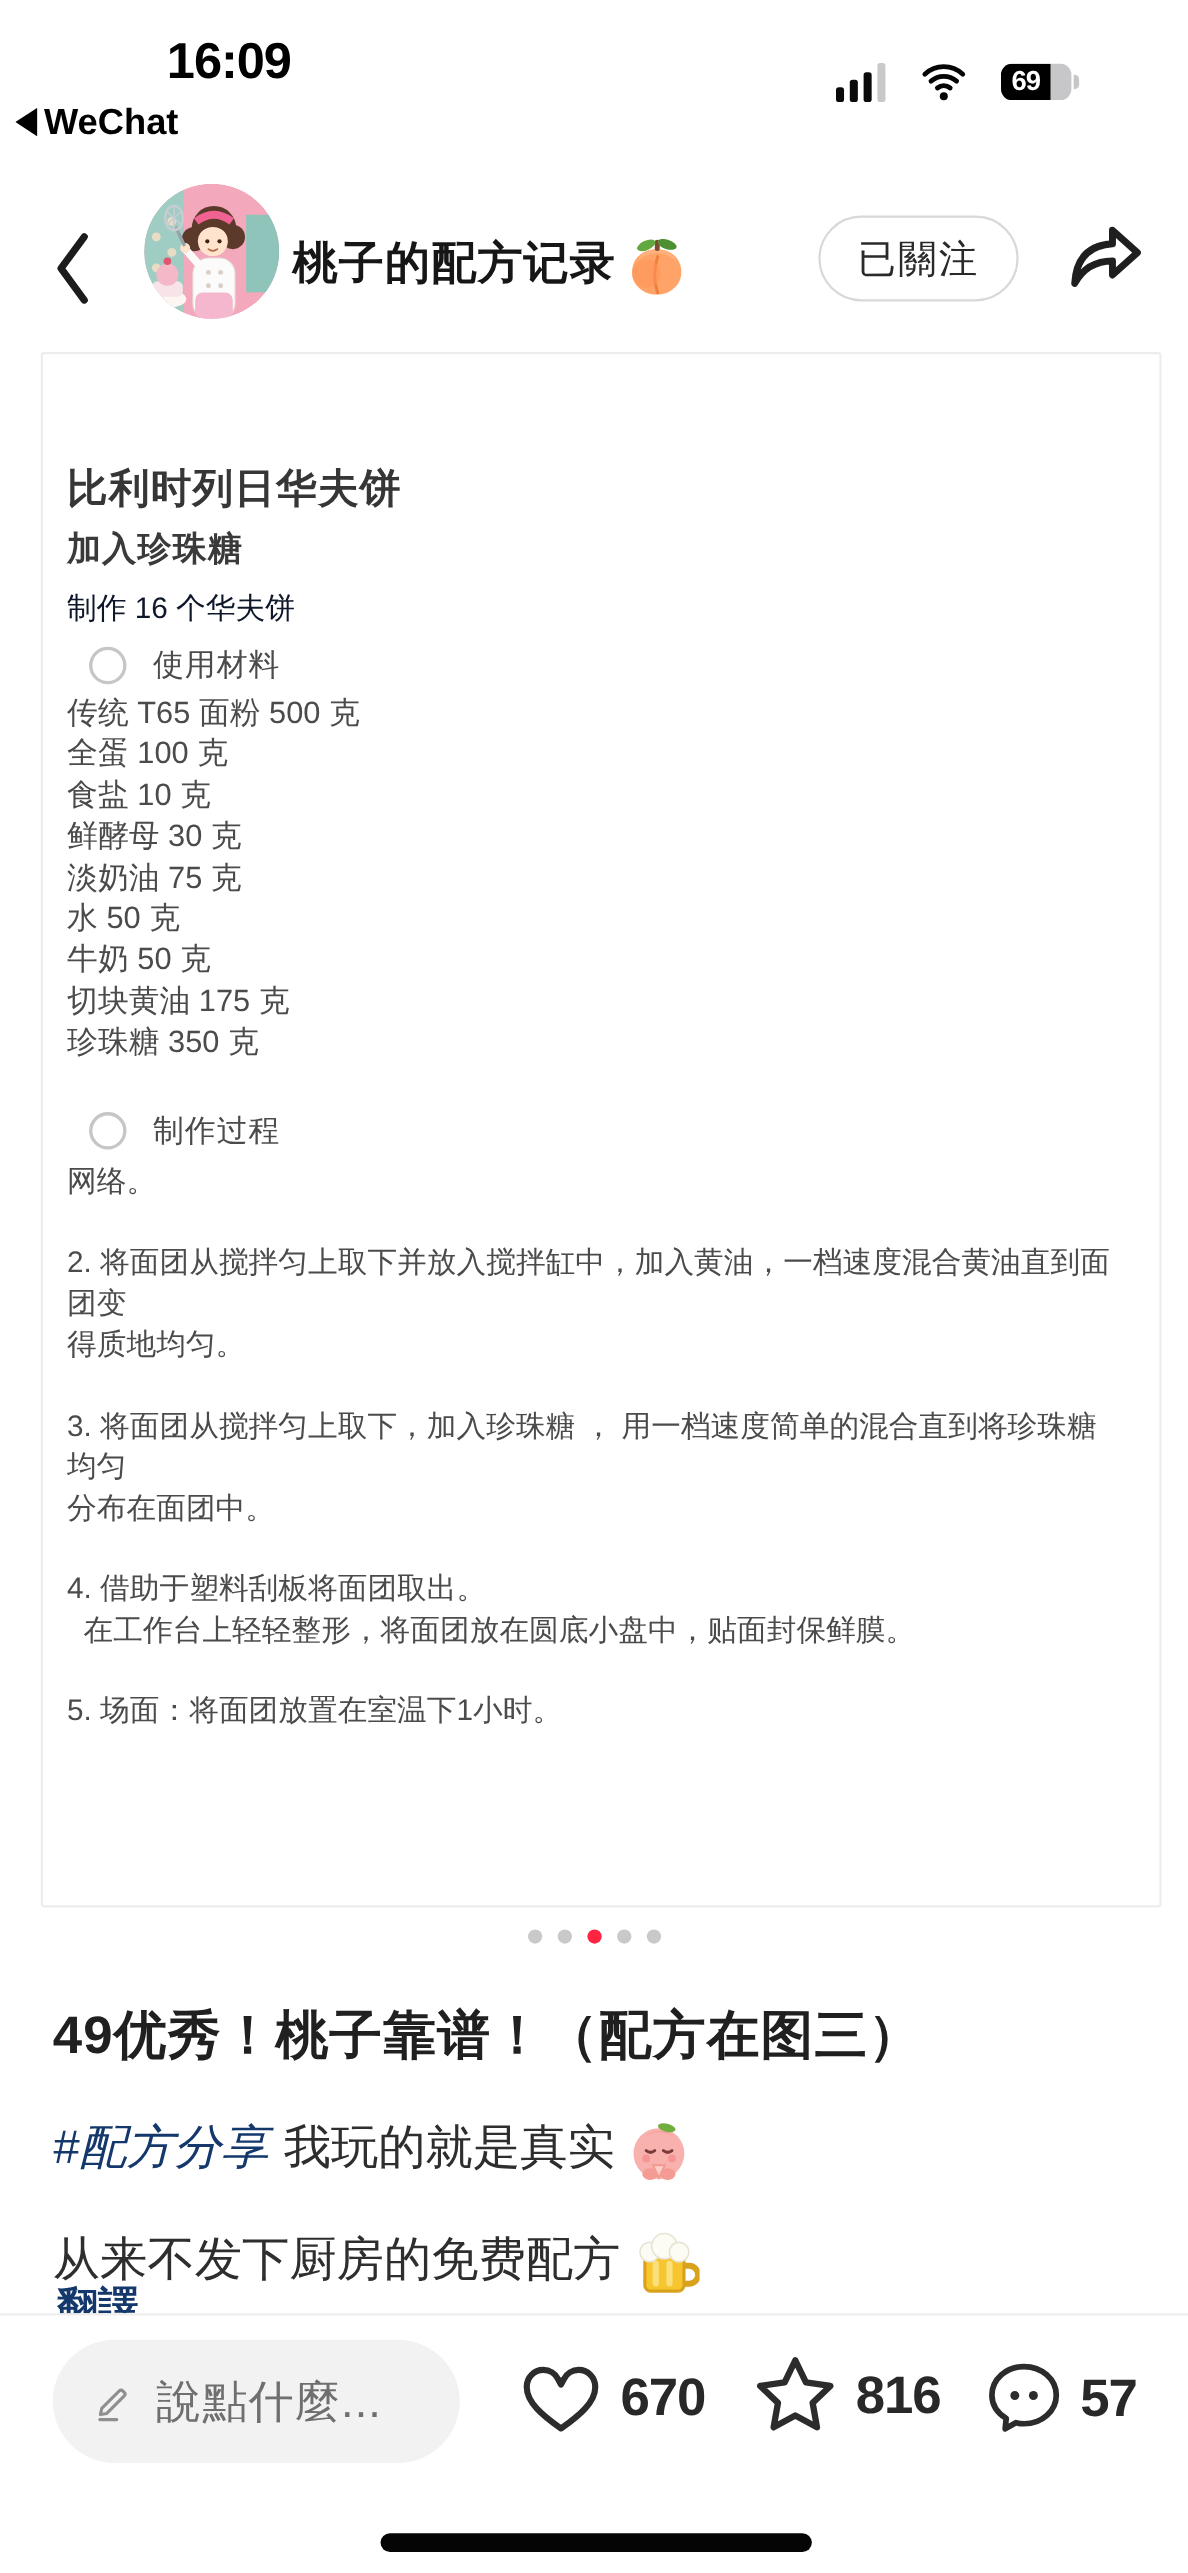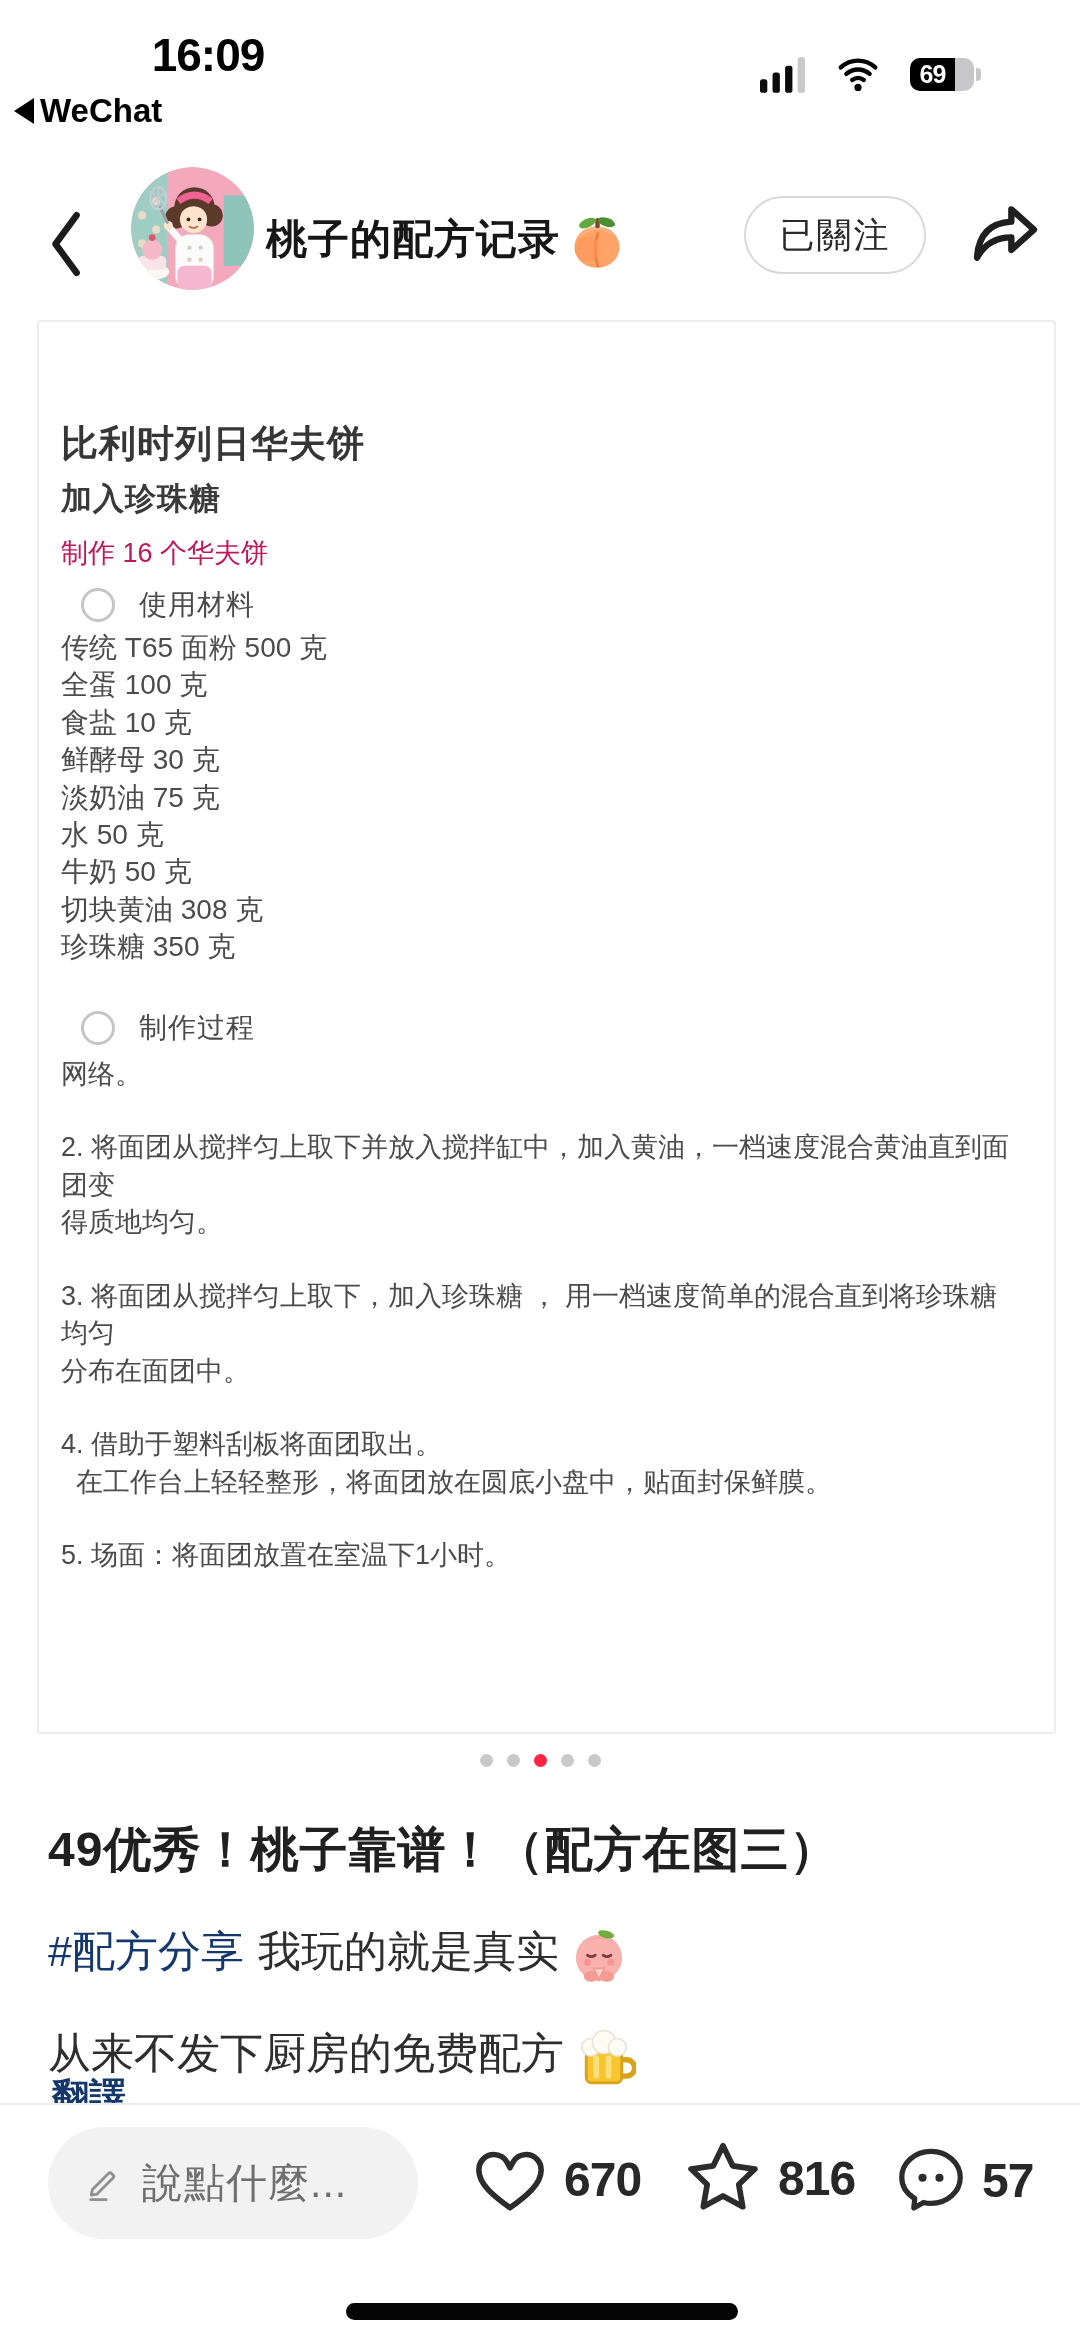--- a/index.html
+++ b/index.html
@@ -29,21 +29,21 @@
               border-radius:39px;background:#fff;display:flex;align-items:center;justify-content:center;
               font-size:35px;color:#2a2a2a;letter-spacing:2px;box-sizing:border-box;}
   .share-btn{position:absolute;left:966px;top:194px;}
 
   
   .card{position:absolute;left:37px;top:320px;width:1019px;height:1414px;background:#fff;
         border:2px solid #ededee;border-radius:3px;box-sizing:border-box;
         padding:0 38px 0 22px;overflow:hidden;}
   .card h1{margin:100px 0 0;font-size:37px;font-weight:700;color:#363636;letter-spacing:1px;line-height:44px;}
   .card h2{margin:14px 0 0;font-size:31px;font-weight:700;color:#3a3a3a;letter-spacing:1px;line-height:37px;}
-  .yield{margin-top:18px;font-size:27px;color:#be185d;line-height:36px;}
+  .yield{margin-top:18px;font-size:27px;color:#0f172a;line-height:36px;}
   .bullet-row{display:flex;align-items:center;margin-top:14px;height:40px;}
   .radio{width:34px;height:34px;border:3px solid #c6c6c6;border-radius:50%;margin-left:20px;
          box-sizing:border-box;flex:0 0 auto;}
   .bullet-label{margin-left:24px;font-size:28px;color:#4b4b4b;letter-spacing:1px;}
   .ing-list{margin-top:4px;}
   .ing{font-size:28px;color:#4b4b4b;line-height:37.4px;white-space:pre;}
   .bullet-row.steps-hdr{margin-top:42px;}
   .steps{margin-top:8px;}
   .step{margin-top:36px;}
   .step:first-child{margin-top:0;}
@@ -51,21 +51,21 @@
 
   
   .dots{position:absolute;left:0;top:1754px;width:1080px;display:flex;justify-content:center;gap:14px;}
   .dot{width:13px;height:13px;border-radius:50%;background:#c9c9c9;}
   .dot.active{background:#ff2442;}
 
   
   .cap-title{position:absolute;left:48px;top:1818px;font-size:48px;font-weight:700;color:#202020;
              letter-spacing:1px;}
   .cap-line2{position:absolute;left:48px;top:1920px;font-size:43px;display:flex;align-items:center;}
-  .cap-line2 .tag{color:#14386b;}
+  .cap-line2 .tag{color:#14386b;font-style:italic;}
   .cap-line2 .txt{color:#2e2e2e;margin-left:14px;}
   .cap-line3{position:absolute;left:48px;top:2022px;font-size:43px;color:#2e2e2e;display:flex;align-items:center;}
   .cap-emoji{margin-left:8px;transform:translateY(4px);}
   .translate{position:absolute;left:52px;top:2072px;font-size:37px;font-weight:600;color:#14386b;}
 
   
   .actionbar{position:absolute;left:0;top:2103px;width:1080px;height:236px;background:#fff;
              border-top:2px solid #ededed;z-index:5;box-sizing:border-box;padding-left:38px;}
   .comment-pill{position:absolute;left:48px;top:22px;width:370px;height:112px;border-radius:56px;
                 background:#f2f2f3;display:flex;align-items:center;padding-left:34px;box-sizing:border-box;}
@@ -199,21 +199,21 @@
       <span class="bullet-label">使用材料</span>
     </div>
     <div class="ing-list">
       <div class="ing">传统 T65 面粉 500 克</div>
       <div class="ing">全蛋 100 克</div>
       <div class="ing">食盐 10 克</div>
       <div class="ing">鲜酵母 30 克</div>
       <div class="ing">淡奶油 75 克</div>
       <div class="ing">水 50 克</div>
       <div class="ing">牛奶 50 克</div>
-      <div class="ing">切块黄油 308 克</div>
+      <div class="ing">切块黄油 175 克</div>
       <div class="ing">珍珠糖 350 克</div>
     </div>
 
     <div class="bullet-row steps-hdr">
       <span class="radio"></span>
       <span class="bullet-label">制作过程</span>
     </div>
     <div class="steps">
       <div class="step">
         <div class="line">网络。</div>

